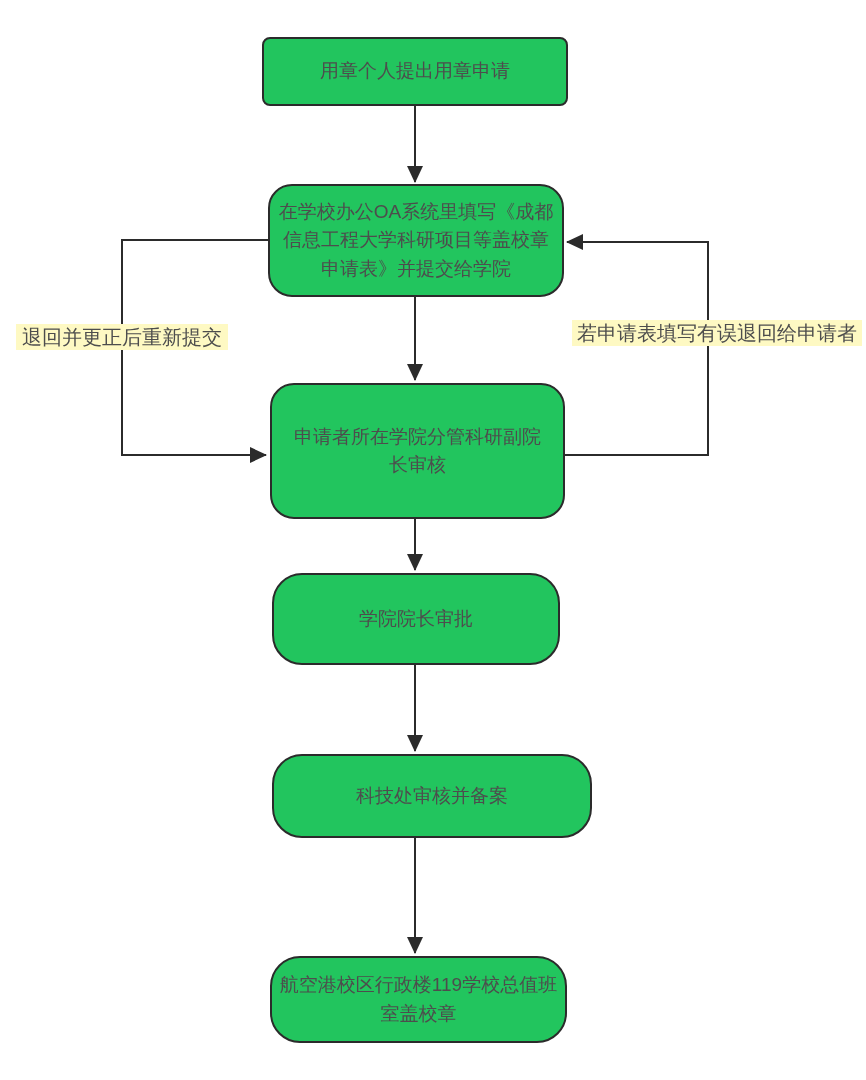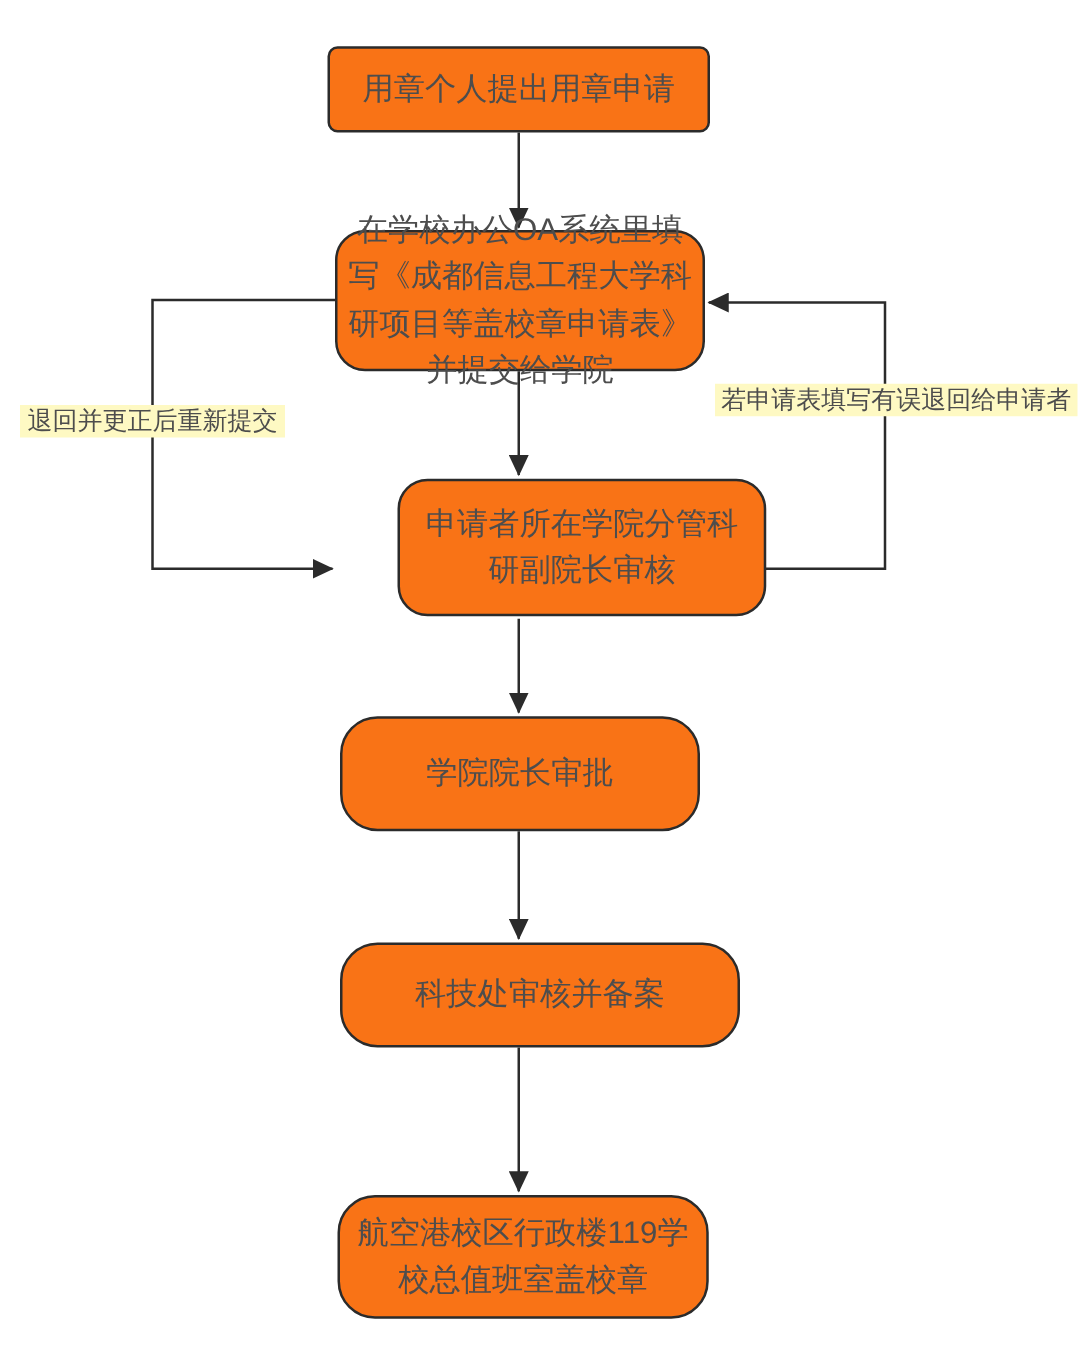--- a/index.html
+++ b/index.html
@@ -13,53 +13,53 @@
   }
   #edge-layer {
     position: absolute;
     left: 0; top: 0;
     width: 866px; height: 1080px;
   }
   .node {
     position: absolute;
     box-sizing: border-box;
     border: 2.5px solid #2b2b2b;
-    background: #f97316;
+    background: #22c55e;
     color: #4d4d4d;
-    font-size: 25px;
+    font-size: 19px;
     line-height: 1.5;
     display: flex;
     align-items: center;
     justify-content: center;
     text-align: center;
   }
   .node .label { display: block; }
   .rect   { border-radius: 8px; }
   .round  { border-radius: 24px; }
   .round-sm { border-radius: 30px; }
 
   #node-start        { left: 262px; top: 37px;  width: 306px; height: 69px;  }
   #node-fill-form    { left: 268px; top: 184px; width: 296px; height: 113px; padding: 2px 4px; }
-  #node-vice-dean    { left: 270px; top: 383px; width: 295px; height: 110px; padding: 17px 18px; margin-left: 48px; }
+  #node-vice-dean    { left: 270px; top: 383px; width: 295px; height: 136px; padding: 17px 18px; }
   #node-dean         { left: 272px; top: 573px; width: 288px; height: 92px;  }
   #node-scitech      { left: 272px; top: 754px; width: 320px; height: 84px;  }
-  #node-stamp        { left: 270px; top: 956px; width: 297px; height: 99px;  padding: 18px 6px; }
+  #node-stamp        { left: 270px; top: 956px; width: 297px; height: 87px;  padding: 18px 6px; }
 
   .edge-label {
     position: absolute;
     background: #fef9c3;
     color: #4d4d4d;
     font-size: 20px;
     line-height: 1.2;
     text-align: center;
     padding: 1px 2px;
     white-space: nowrap;
   }
   #edge-label-left  { left: 16px;  top: 324px; width: 208px; }
-  #edge-label-right { left: 572px; top: 307px; width: 286px; font-family: Liberation Serif, serif; }
+  #edge-label-right { left: 572px; top: 320px; width: 286px; font-family: Liberation Serif, serif; }
 </style>
 </head>
 <body>
 
 <div id="canvas">
 
   <svg id="edge-layer" viewBox="0 0 866 1080" xmlns="http://www.w3.org/2000/svg">
     <defs>
       <marker id="arrowhead" markerUnits="userSpaceOnUse" markerWidth="18" markerHeight="16" refX="16" refY="8" orient="auto">
         <path d="M0,0 L17,8 L0,16 Z" fill="#2b2b2b"></path>

